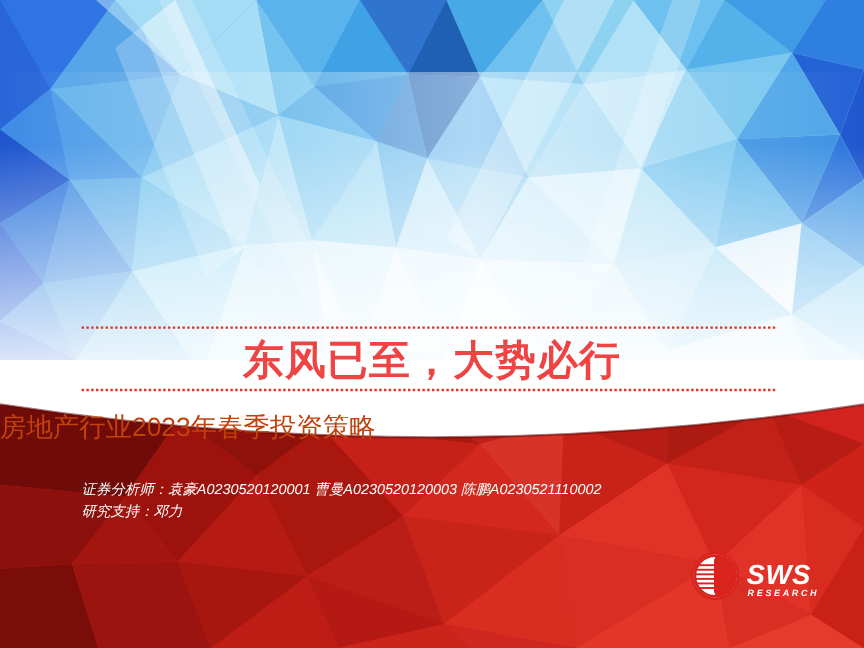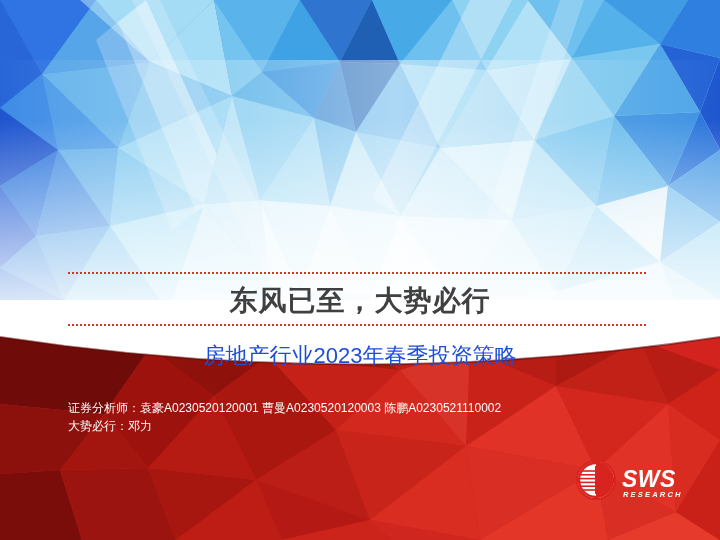--- a/index.html
+++ b/index.html
@@ -47,52 +47,52 @@
   }
   .rule-top { top: 140px; }
   .rule-bottom { top: 192px; }
 
   .main-title {
     position: absolute;
     left: 0;
     top: 148px;
     width: 720px;
     text-align: center;
-    font-size: 28px;
+    font-size: 34px;
     font-weight: bold;
     letter-spacing: 1px;
-    color: #404040;
+    color: #ef4444;
     line-height: 42px;
     white-space: nowrap;
   }
 
   .subtitle {
     position: absolute;
     left: 0;
     top: 209px;
     width: 720px;
-    text-align: center;
+    text-align: left;
     font-size: 22px;
     font-weight: normal;
-    color: #1d4ed8;
+    color: #c2410c;
     line-height: 30px;
     white-space: nowrap;
   }
 
   
   .analysts {
     position: absolute;
     left: 68px;
     top: 400px;
     color: #ffffff;
     font-size: 12px;
     line-height: 17.5px;
     white-space: nowrap;
   }
-  .analysts div { display: block; }
+  .analysts div { display: block; font-style: italic; }
 
   
   .logo {
     position: absolute;
     left: 575px;
     top: 459px;
     width: 120px;
     height: 44px;
     font-style: italic;
   }
@@ -298,21 +298,21 @@
 
   <div class="title-block">
     <div class="rule rule-top"></div>
     <div class="main-title">东风已至，大势必行</div>
     <div class="rule rule-bottom"></div>
     <div class="subtitle">房地产行业2023年春季投资策略</div>
   </div>
 
   <div class="analysts">
     <div>证券分析师：袁豪A0230520120001 曹曼A0230520120003 陈鹏A0230521110002</div>
-    <div>大势必行：邓力</div>
+    <div>研究支持：邓力</div>
   </div>
 
   <div class="logo">
     <svg width="120" height="44" viewBox="0 0 120 44">
 
       <g>
         <circle cx="21" cy="21" r="19" fill="#ffffff"></circle>
 
         <path d="M21,4 A17,17 0 1,1 21,38 L21,31 A10,10 0 1,0 21,11 Z" fill="#d9231f"></path>
         <path d="M21,11 A10,10 0 0,1 21,31 L21,38 A17,17 0 0,0 21,4 Z" fill="#d9231f"></path>

